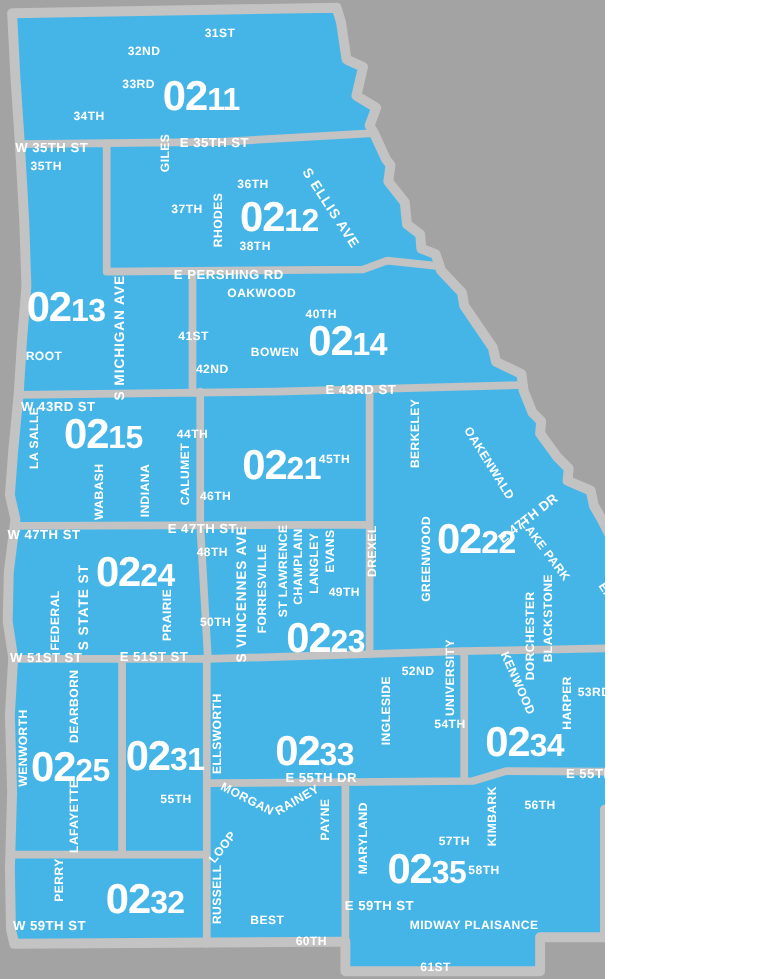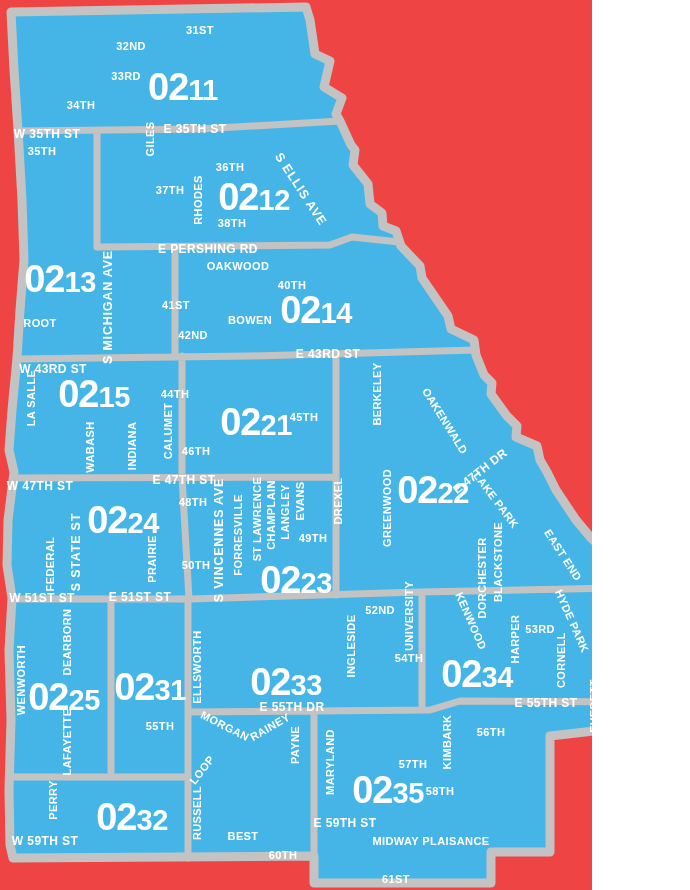--- a/index.html
+++ b/index.html
@@ -1,16 +1,16 @@
 <!DOCTYPE html>
 <html><head>
 <meta charset="utf-8">
 <style>
   html,body{margin:0;padding:0;background:#ffffff;}
-  .stage{position:relative;width:592px;height:890px;background:#ef4444;overflow:hidden;
+  .stage{position:relative;width:550px;height:890px;background:#a3a3a3;overflow:hidden;
          font-family:"Liberation Sans", sans-serif;}
   svg{display:block;}
   text{fill:#ffffff;font-family:"Liberation Sans", sans-serif;}
   .st  {font-size:11px;font-weight:bold;letter-spacing:0.4px;}
   .onl {font-size:12px;font-weight:bold;letter-spacing:0.4px;}
   .art {font-size:12.5px;font-weight:bold;letter-spacing:0.8px;}
   .beat-prefix{font-size:38px;font-weight:bold;letter-spacing:-1px;}
   .beat-suffix{font-size:29px;font-weight:bold;letter-spacing:-0.5px;}
 </style>
 </head>

